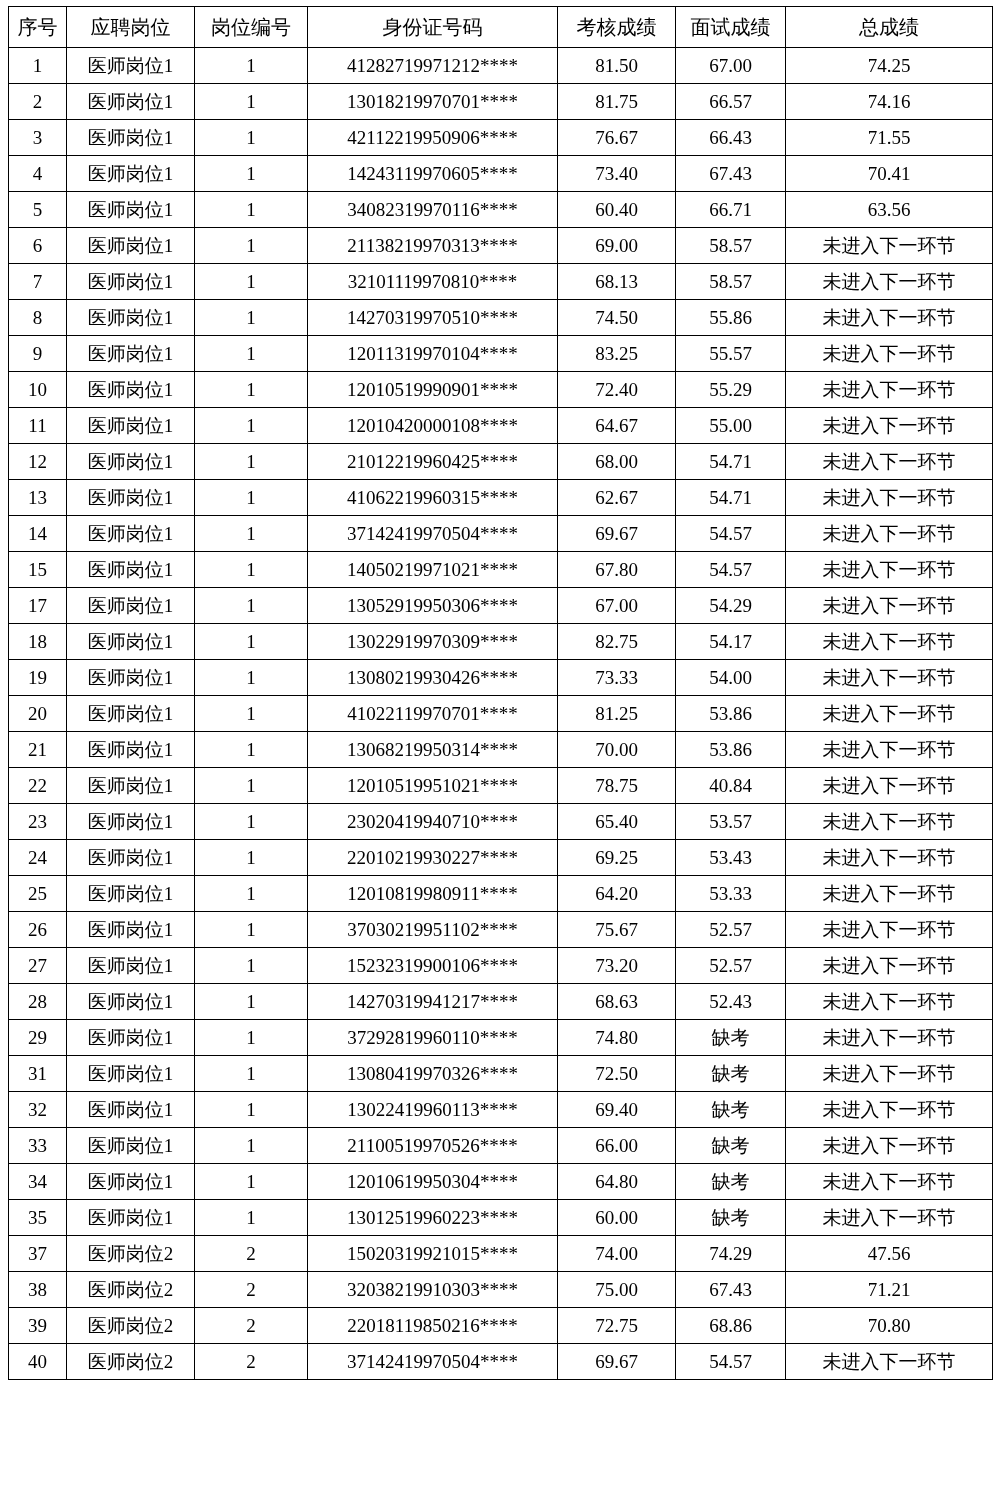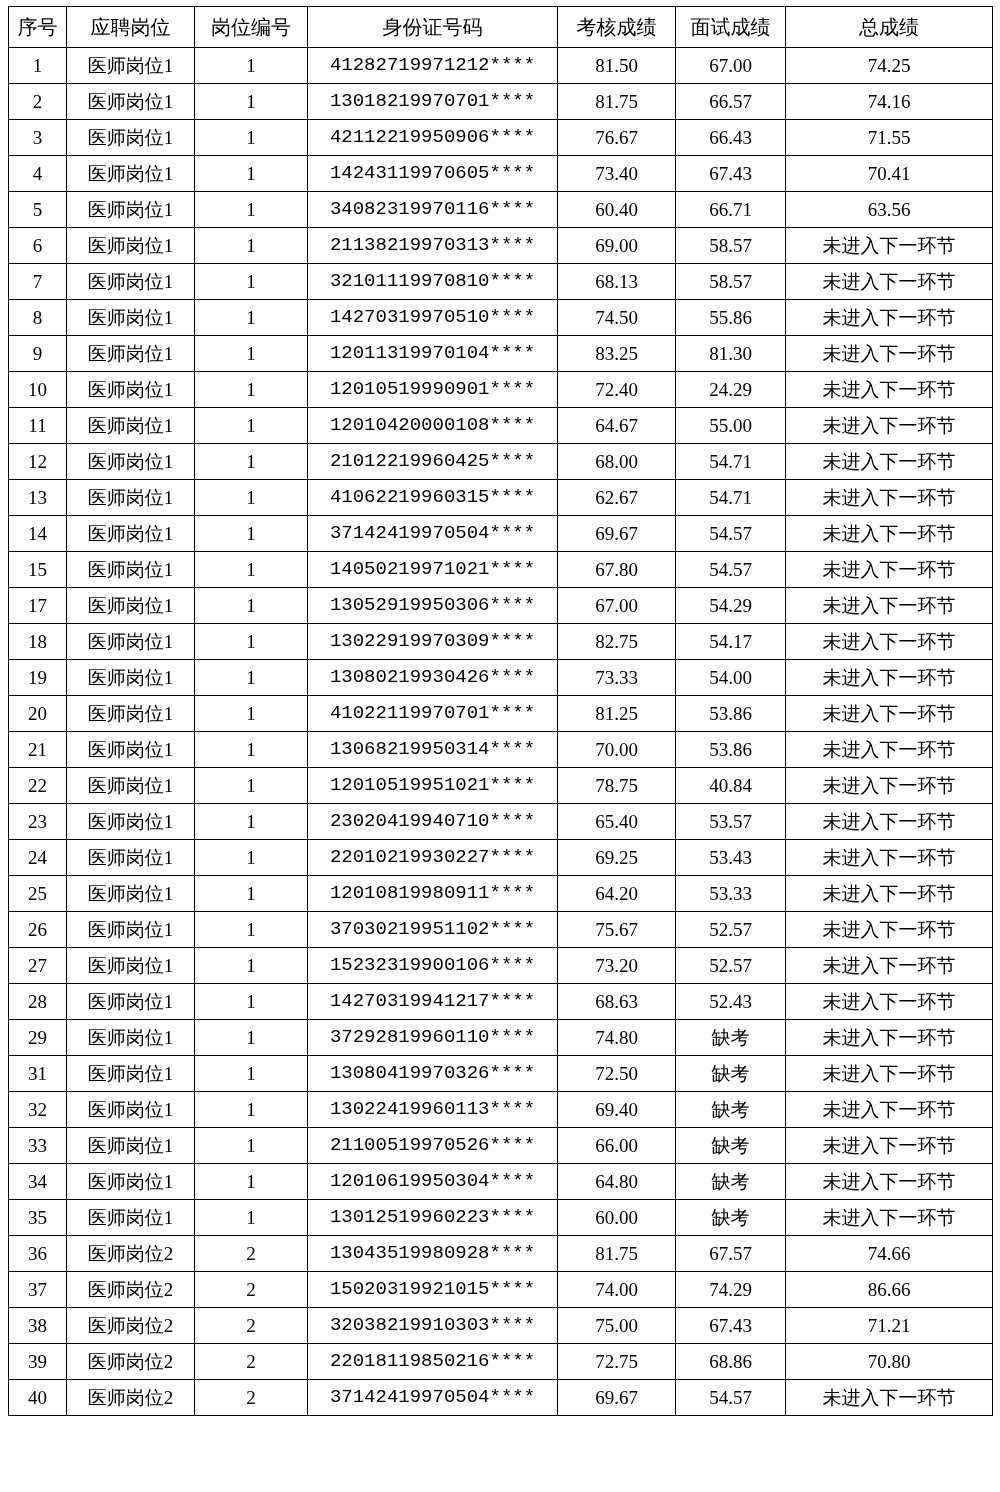--- a/index.html
+++ b/index.html
@@ -44,21 +44,21 @@
   
   col.c-index   { width: 58px; }
   col.c-post    { width: 128px; }
   col.c-code    { width: 113px; }
   col.c-id      { width: 250px; }
   col.c-exam    { width: 118px; }
   col.c-intv    { width: 110px; }
   col.c-total   { width: 207px; }
 
   td.id-cell {
-    font-family: Liberation Mono, monospace;
+    font-family: Liberation Serif, serif;
     letter-spacing: 0px;
     font-size: 18px;
   }
   td.num-cell {
     font-size: 19px;
   }
   td.text-cell {
     font-size: 19px;
   }
 </style>
@@ -159,30 +159,30 @@
           <td class="num-cell">74.50</td>
           <td class="num-cell">55.86</td>
           <td class="text-cell">未进入下一环节</td>
         </tr>
         <tr>
           <td class="num-cell">9</td>
           <td class="text-cell">医师岗位1</td>
           <td class="num-cell">1</td>
           <td class="id-cell">12011319970104****</td>
           <td class="num-cell">83.25</td>
-          <td class="num-cell">81.30</td>
+          <td class="num-cell">55.57</td>
           <td class="text-cell">未进入下一环节</td>
         </tr>
         <tr>
           <td class="num-cell">10</td>
           <td class="text-cell">医师岗位1</td>
           <td class="num-cell">1</td>
           <td class="id-cell">12010519990901****</td>
           <td class="num-cell">72.40</td>
-          <td class="num-cell">24.29</td>
+          <td class="num-cell">55.29</td>
           <td class="text-cell">未进入下一环节</td>
         </tr>
         <tr>
           <td class="num-cell">11</td>
           <td class="text-cell">医师岗位1</td>
           <td class="num-cell">1</td>
           <td class="id-cell">12010420000108****</td>
           <td class="num-cell">64.67</td>
           <td class="num-cell">55.00</td>
           <td class="text-cell">未进入下一环节</td>
@@ -377,38 +377,29 @@
           <td class="text-cell">未进入下一环节</td>
         </tr>
         <tr>
           <td class="num-cell">35</td>
           <td class="text-cell">医师岗位1</td>
           <td class="num-cell">1</td>
           <td class="id-cell">13012519960223****</td>
           <td class="num-cell">60.00</td>
           <td class="num-cell">缺考</td>
           <td class="text-cell">未进入下一环节</td>
-        </tr>
-        <tr>
-          <td class="num-cell">36</td>
-          <td class="text-cell">医师岗位2</td>
-          <td class="num-cell">2</td>
-          <td class="id-cell">13043519980928****</td>
-          <td class="num-cell">81.75</td>
-          <td class="num-cell">67.57</td>
-          <td class="text-cell">74.66</td>
         </tr>
         <tr>
           <td class="num-cell">37</td>
           <td class="text-cell">医师岗位2</td>
           <td class="num-cell">2</td>
           <td class="id-cell">15020319921015****</td>
           <td class="num-cell">74.00</td>
           <td class="num-cell">74.29</td>
-          <td class="text-cell">86.66</td>
+          <td class="text-cell">47.56</td>
         </tr>
         <tr>
           <td class="num-cell">38</td>
           <td class="text-cell">医师岗位2</td>
           <td class="num-cell">2</td>
           <td class="id-cell">32038219910303****</td>
           <td class="num-cell">75.00</td>
           <td class="num-cell">67.43</td>
           <td class="text-cell">71.21</td>
         </tr>

